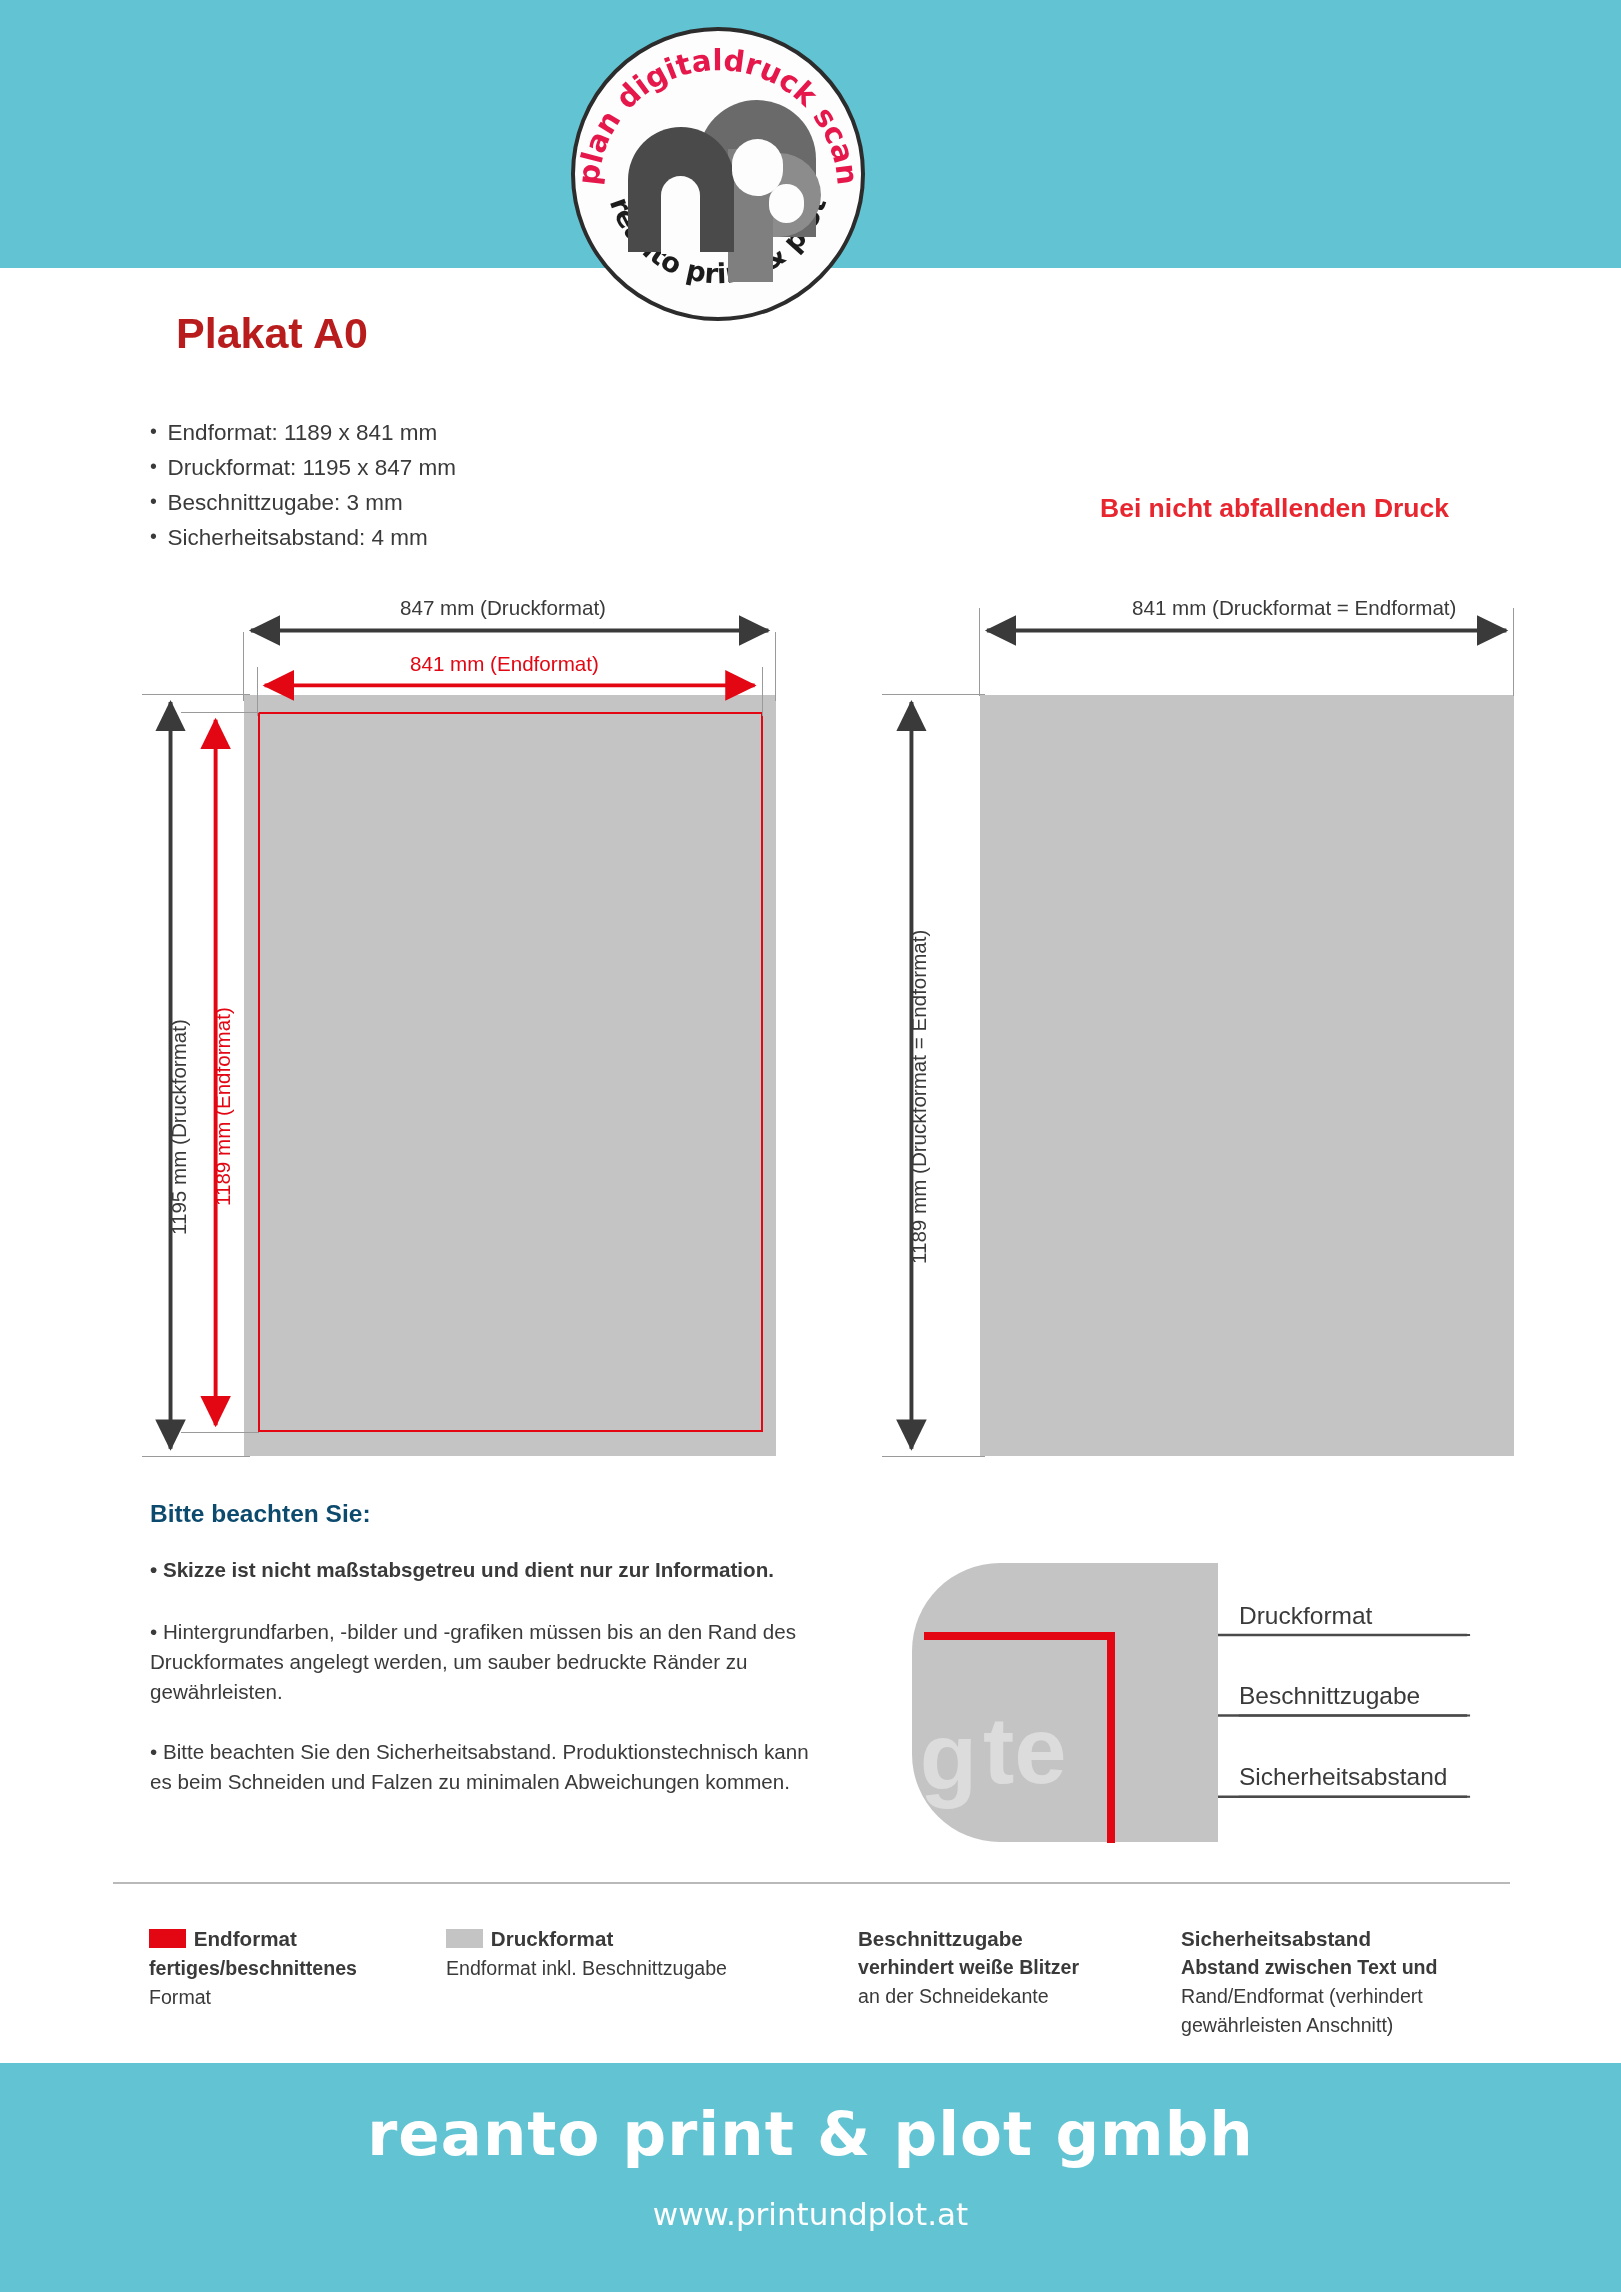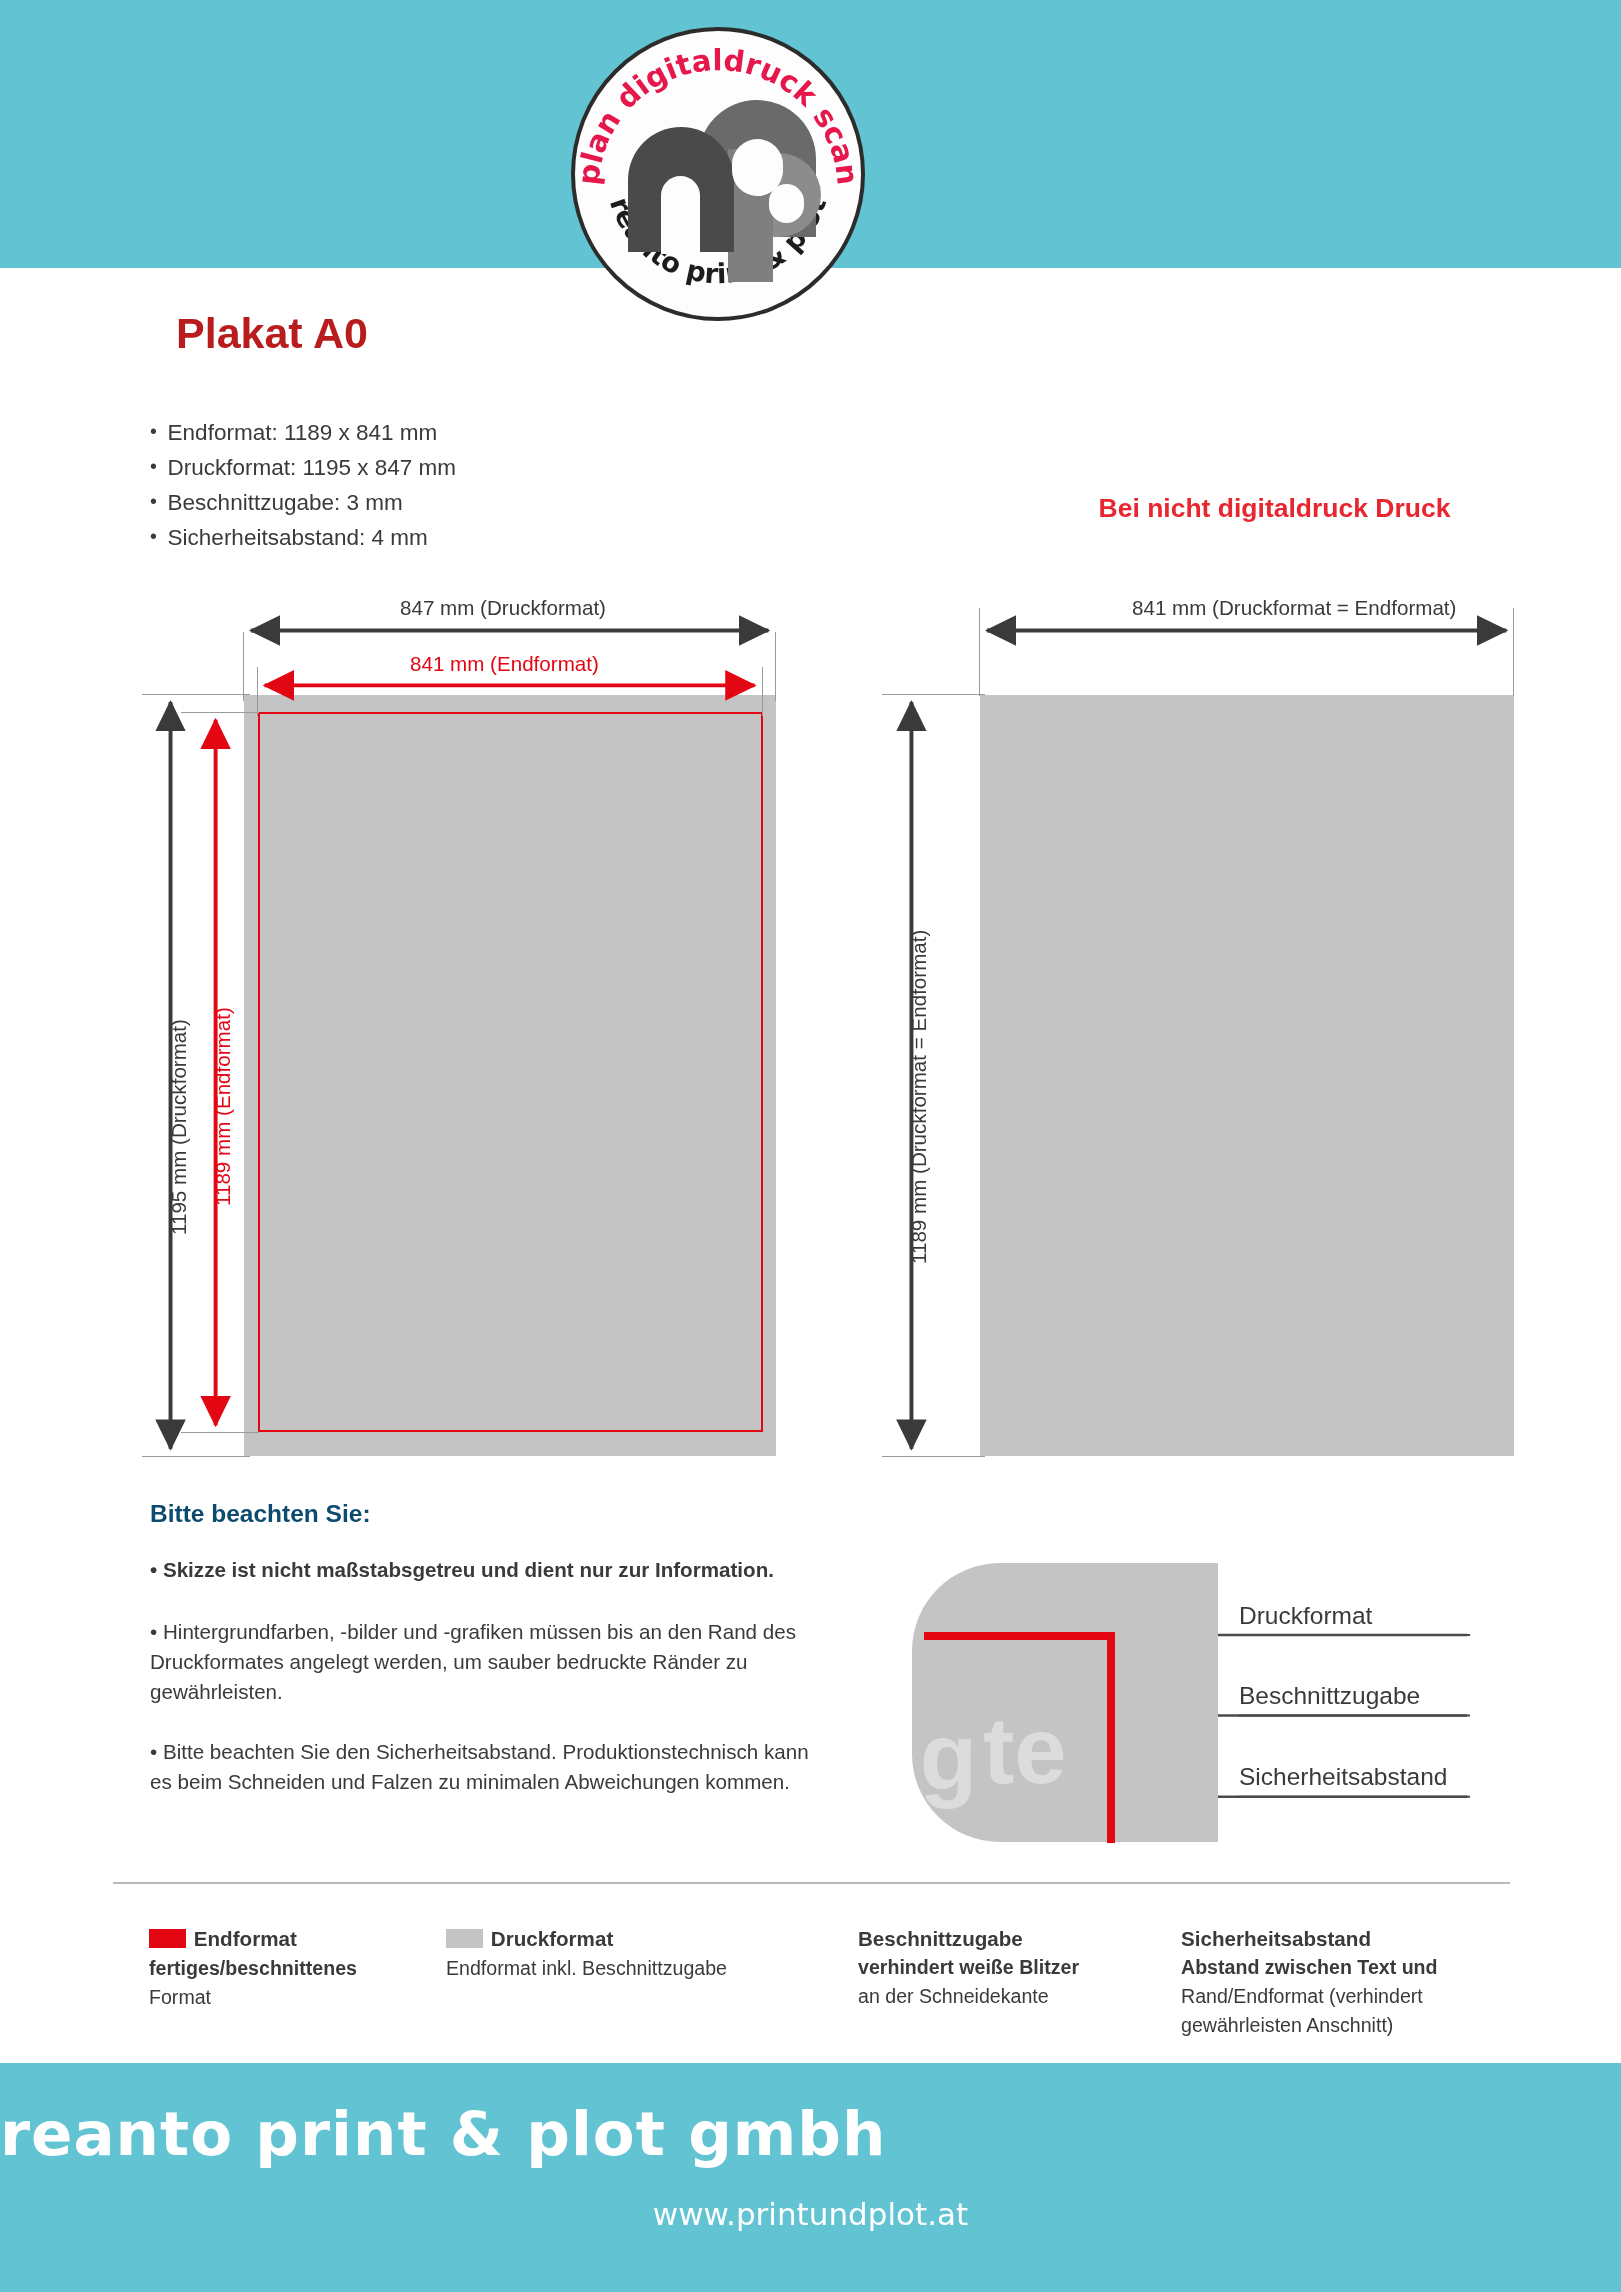--- a/index.html
+++ b/index.html
@@ -88,21 +88,21 @@
   .leg{position:absolute;font-size:19.6px;line-height:29px;margin-top:8px;}
   .leg .t1{font-weight:bold;font-size:20.6px;}
   .leg .t2{font-weight:bold;}
   .sw{display:inline-block;width:37px;height:18.6px;vertical-align:-2px;margin-right:7.8px;}
   #leg1{left:149px;top:1916px;width:245px;}
   #leg2{left:446px;top:1916px;width:323px;}
   #leg3{left:858px;top:1916px;width:294px;}
   #leg4{left:1181px;top:1916px;width:323px;}
 
   
-  #footer-name{position:absolute;left:0;top:2098px;width:1621px;
+  #footer-name{position:absolute;left:0;top:2098px;width:1621px;text-align:center;
       color:#fff;font-size:61px;font-weight:bold;letter-spacing:1px;
       font-family:"DejaVu Sans",sans-serif;}
   #footer-url{position:absolute;left:0;top:2196px;width:1621px;text-align:center;
       color:#fff;font-size:31px;font-family:"DejaVu Sans",sans-serif;}
 </style>
 </head>
 <body>
 
 <div class="band" id="band-top"></div>
 <div class="band" id="band-bottom"></div>
@@ -135,21 +135,21 @@
 <div id="page-title">Plakat A0</div>
 
 <ul class="spec-list">
   <li>Endformat: 1189 x 841 mm</li>
   <li>Druckformat: 1195 x 847 mm</li>
   <li>Beschnittzugabe: 3 mm</li>
   <li>Sicherheitsabstand: 4 mm</li>
 </ul>
 
 <div id="note-head">
-  <div>Bei nicht digitaldruck Druck</div>
+  <div>Bei nicht abfallenden Druck</div>
 </div>
 
 <div class="grey" id="L-print"></div>
 <div class="redline" id="L-final"></div>
 
 <div class="extline" style="left:243px;top:632px;width:1px;height:69px;"></div>
 <div class="extline" style="left:775px;top:632px;width:1px;height:69px;"></div>
 <div class="extline" style="left:257px;top:667px;width:1px;height:49px;"></div>
 <div class="extline" style="left:762px;top:667px;width:1px;height:49px;"></div>
 <div class="extline" style="left:142px;top:694px;width:108px;height:1px;"></div>

